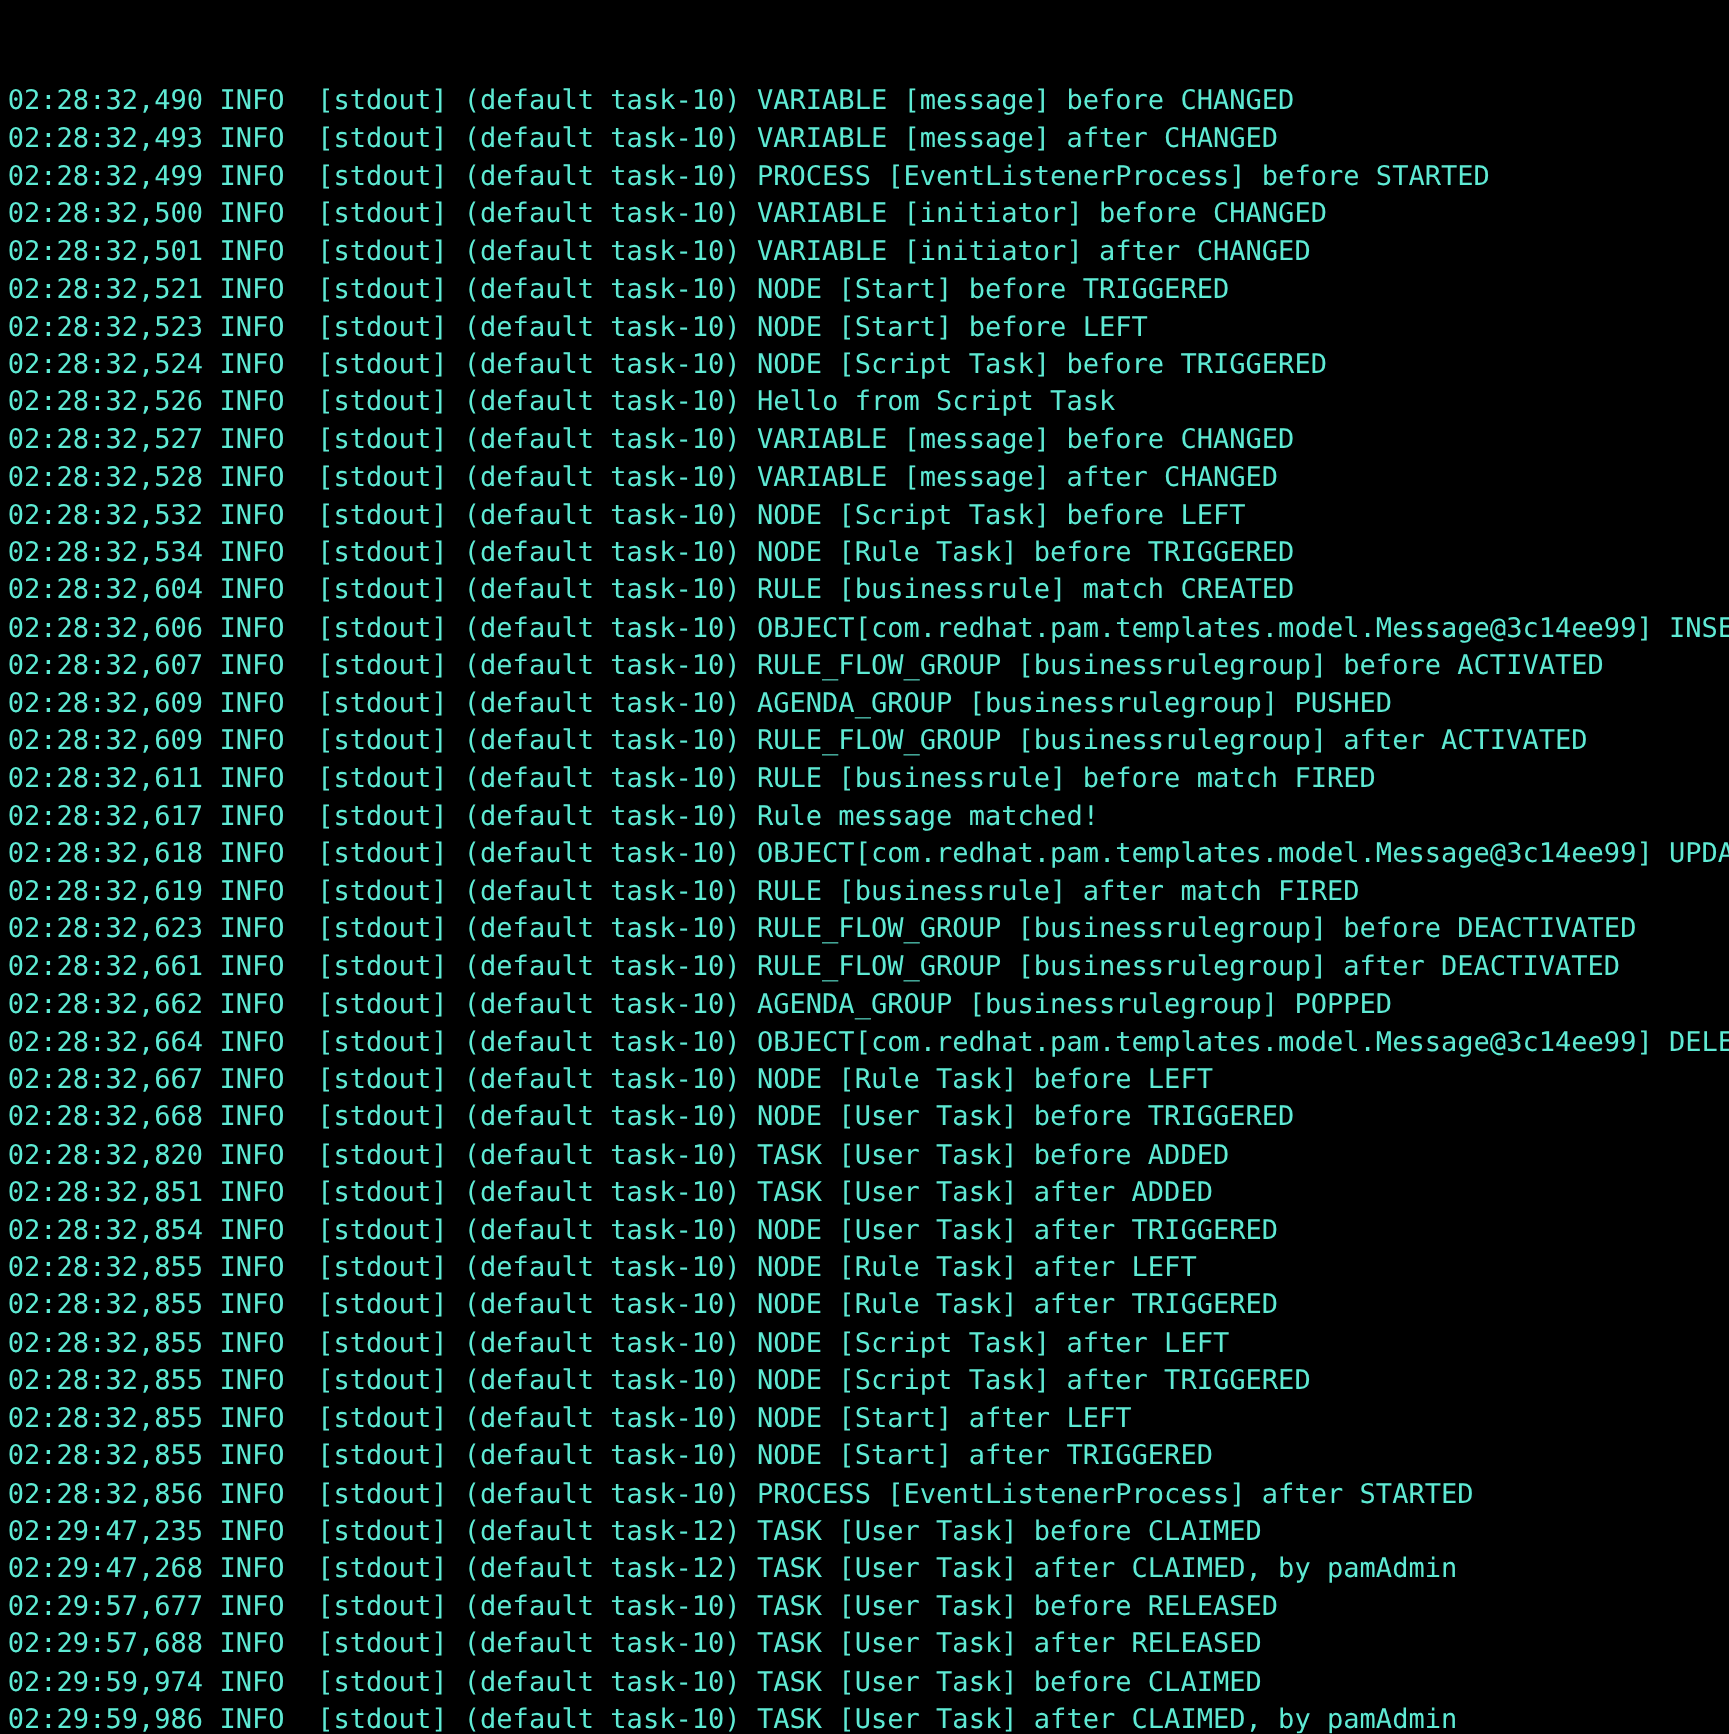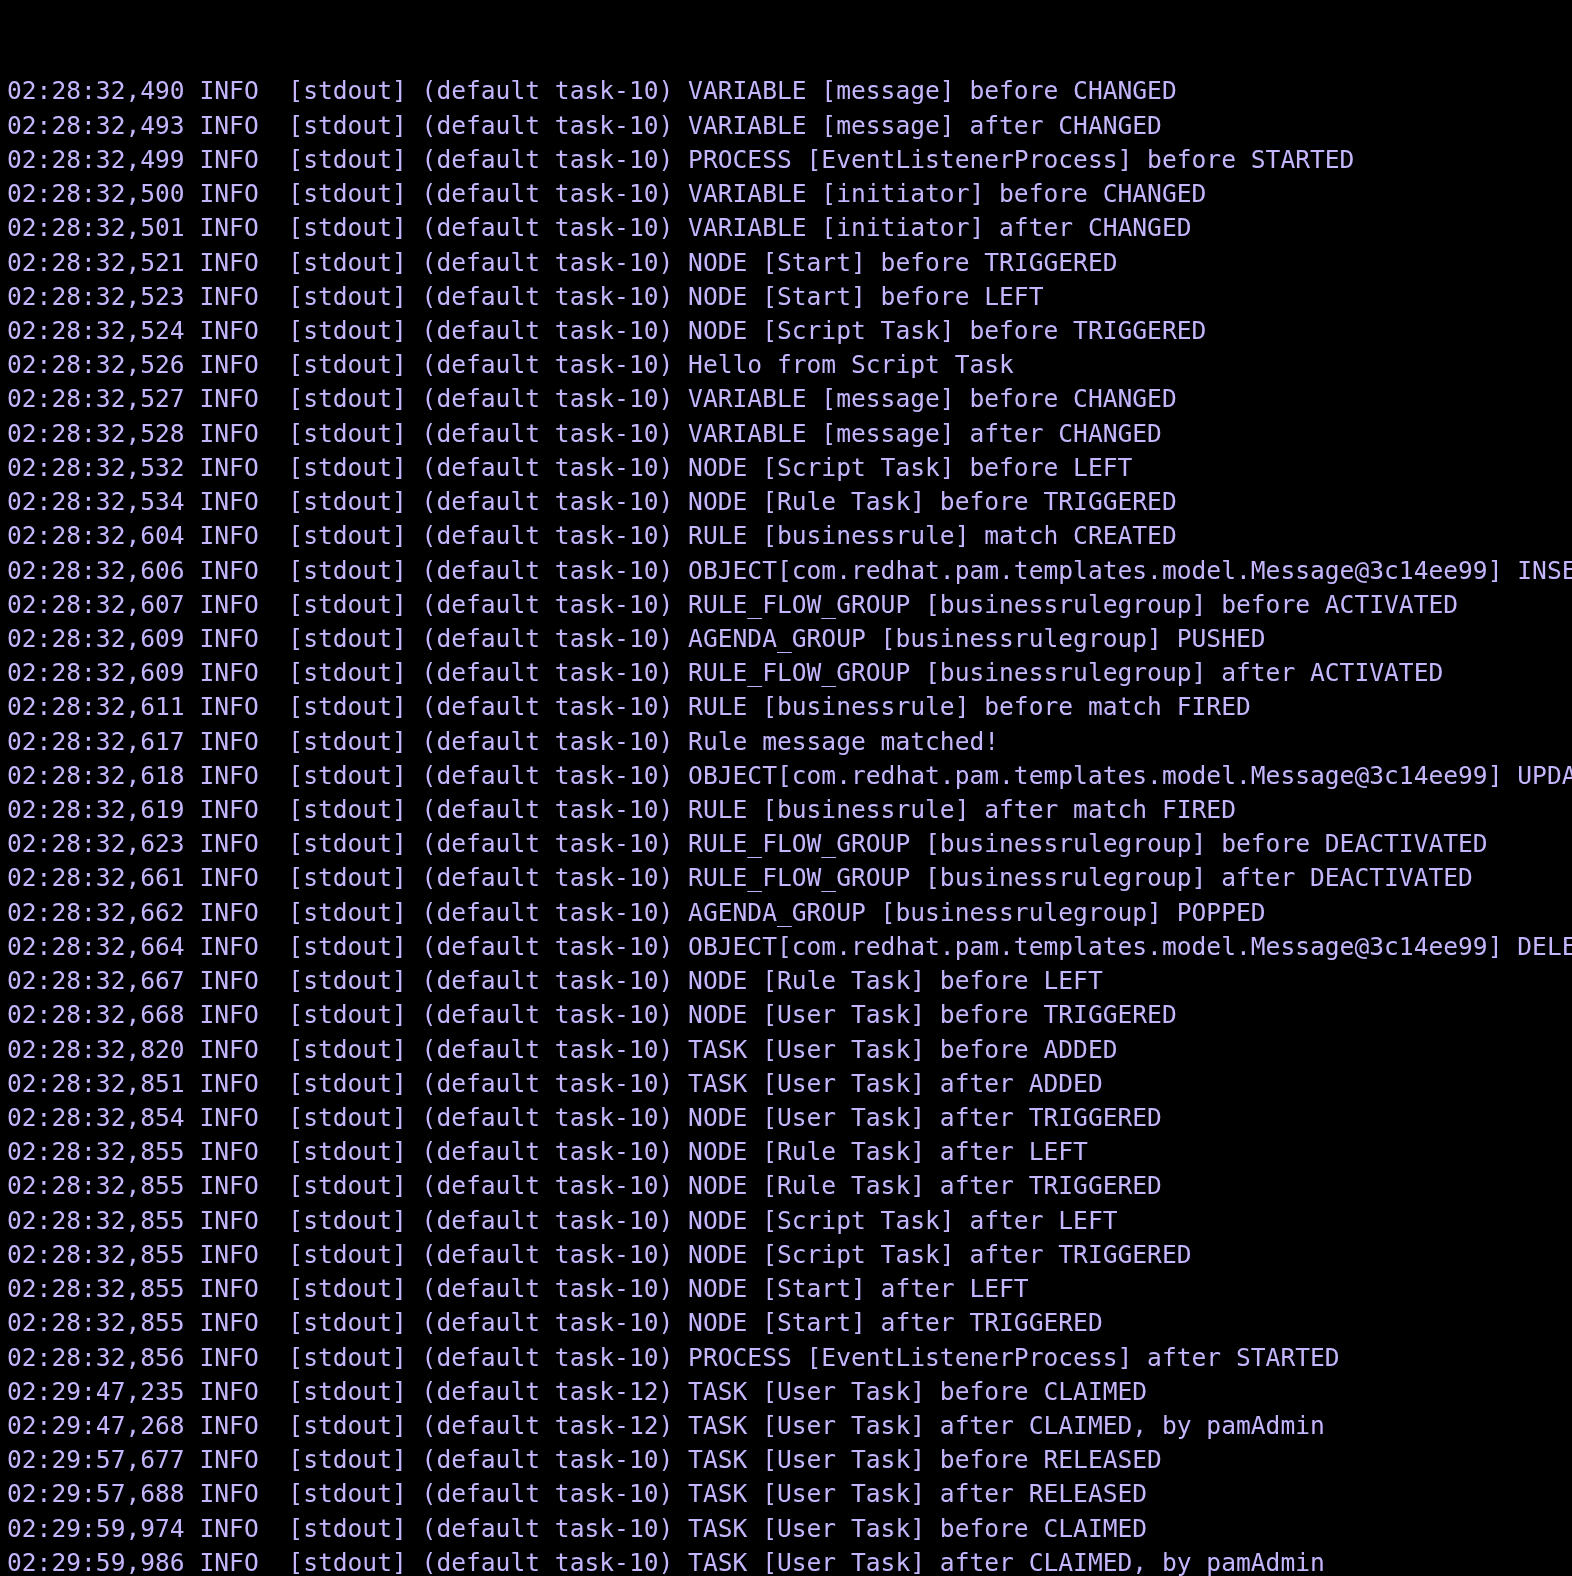--- a/index.html
+++ b/index.html
@@ -26,21 +26,21 @@
     line-height: 34.22px;
     letter-spacing: 0px;
     white-space: pre;
     overflow: hidden;
   }
   .log-line {
     display: block;
     height: 34.22px;
     line-height: 34.22px;
     white-space: pre;
-    color: #c4b5fd;
+    color: #5eead4;
   }
 </style>
 </head>
 <body>
 
 <div id="terminal" style="color: rgb(85, 204, 85); background: rgb(0, 0, 0);">
   <div id="log-lines"><div class="log-line">02:28:32,490 INFO  [stdout] (default task-10) VARIABLE [message] before CHANGED</div><div class="log-line">02:28:32,493 INFO  [stdout] (default task-10) VARIABLE [message] after CHANGED</div><div class="log-line">02:28:32,499 INFO  [stdout] (default task-10) PROCESS [EventListenerProcess] before STARTED</div><div class="log-line">02:28:32,500 INFO  [stdout] (default task-10) VARIABLE [initiator] before CHANGED</div><div class="log-line">02:28:32,501 INFO  [stdout] (default task-10) VARIABLE [initiator] after CHANGED</div><div class="log-line">02:28:32,521 INFO  [stdout] (default task-10) NODE [Start] before TRIGGERED</div><div class="log-line">02:28:32,523 INFO  [stdout] (default task-10) NODE [Start] before LEFT</div><div class="log-line">02:28:32,524 INFO  [stdout] (default task-10) NODE [Script Task] before TRIGGERED</div><div class="log-line">02:28:32,526 INFO  [stdout] (default task-10) Hello from Script Task</div><div class="log-line">02:28:32,527 INFO  [stdout] (default task-10) VARIABLE [message] before CHANGED</div><div class="log-line">02:28:32,528 INFO  [stdout] (default task-10) VARIABLE [message] after CHANGED</div><div class="log-line">02:28:32,532 INFO  [stdout] (default task-10) NODE [Script Task] before LEFT</div><div class="log-line">02:28:32,534 INFO  [stdout] (default task-10) NODE [Rule Task] before TRIGGERED</div><div class="log-line">02:28:32,604 INFO  [stdout] (default task-10) RULE [businessrule] match CREATED</div><div class="log-line">02:28:32,606 INFO  [stdout] (default task-10) OBJECT[com.redhat.pam.templates.model.Message@3c14ee99] INSERTED</div><div class="log-line">02:28:32,607 INFO  [stdout] (default task-10) RULE_FLOW_GROUP [businessrulegroup] before ACTIVATED</div><div class="log-line">02:28:32,609 INFO  [stdout] (default task-10) AGENDA_GROUP [businessrulegroup] PUSHED</div><div class="log-line">02:28:32,609 INFO  [stdout] (default task-10) RULE_FLOW_GROUP [businessrulegroup] after ACTIVATED</div><div class="log-line">02:28:32,611 INFO  [stdout] (default task-10) RULE [businessrule] before match FIRED</div><div class="log-line">02:28:32,617 INFO  [stdout] (default task-10) Rule message matched!</div><div class="log-line">02:28:32,618 INFO  [stdout] (default task-10) OBJECT[com.redhat.pam.templates.model.Message@3c14ee99] UPDATED</div><div class="log-line">02:28:32,619 INFO  [stdout] (default task-10) RULE [businessrule] after match FIRED</div><div class="log-line">02:28:32,623 INFO  [stdout] (default task-10) RULE_FLOW_GROUP [businessrulegroup] before DEACTIVATED</div><div class="log-line">02:28:32,661 INFO  [stdout] (default task-10) RULE_FLOW_GROUP [businessrulegroup] after DEACTIVATED</div><div class="log-line">02:28:32,662 INFO  [stdout] (default task-10) AGENDA_GROUP [businessrulegroup] POPPED</div><div class="log-line">02:28:32,664 INFO  [stdout] (default task-10) OBJECT[com.redhat.pam.templates.model.Message@3c14ee99] DELETED</div><div class="log-line">02:28:32,667 INFO  [stdout] (default task-10) NODE [Rule Task] before LEFT</div><div class="log-line">02:28:32,668 INFO  [stdout] (default task-10) NODE [User Task] before TRIGGERED</div><div class="log-line">02:28:32,820 INFO  [stdout] (default task-10) TASK [User Task] before ADDED</div><div class="log-line">02:28:32,851 INFO  [stdout] (default task-10) TASK [User Task] after ADDED</div><div class="log-line">02:28:32,854 INFO  [stdout] (default task-10) NODE [User Task] after TRIGGERED</div><div class="log-line">02:28:32,855 INFO  [stdout] (default task-10) NODE [Rule Task] after LEFT</div><div class="log-line">02:28:32,855 INFO  [stdout] (default task-10) NODE [Rule Task] after TRIGGERED</div><div class="log-line">02:28:32,855 INFO  [stdout] (default task-10) NODE [Script Task] after LEFT</div><div class="log-line">02:28:32,855 INFO  [stdout] (default task-10) NODE [Script Task] after TRIGGERED</div><div class="log-line">02:28:32,855 INFO  [stdout] (default task-10) NODE [Start] after LEFT</div><div class="log-line">02:28:32,855 INFO  [stdout] (default task-10) NODE [Start] after TRIGGERED</div><div class="log-line">02:28:32,856 INFO  [stdout] (default task-10) PROCESS [EventListenerProcess] after STARTED</div><div class="log-line">02:29:47,235 INFO  [stdout] (default task-12) TASK [User Task] before CLAIMED</div><div class="log-line">02:29:47,268 INFO  [stdout] (default task-12) TASK [User Task] after CLAIMED, by pamAdmin</div><div class="log-line">02:29:57,677 INFO  [stdout] (default task-10) TASK [User Task] before RELEASED</div><div class="log-line">02:29:57,688 INFO  [stdout] (default task-10) TASK [User Task] after RELEASED</div><div class="log-line">02:29:59,974 INFO  [stdout] (default task-10) TASK [User Task] before CLAIMED</div><div class="log-line">02:29:59,986 INFO  [stdout] (default task-10) TASK [User Task] after CLAIMED, by pamAdmin</div></div>
   
 </div>
 

